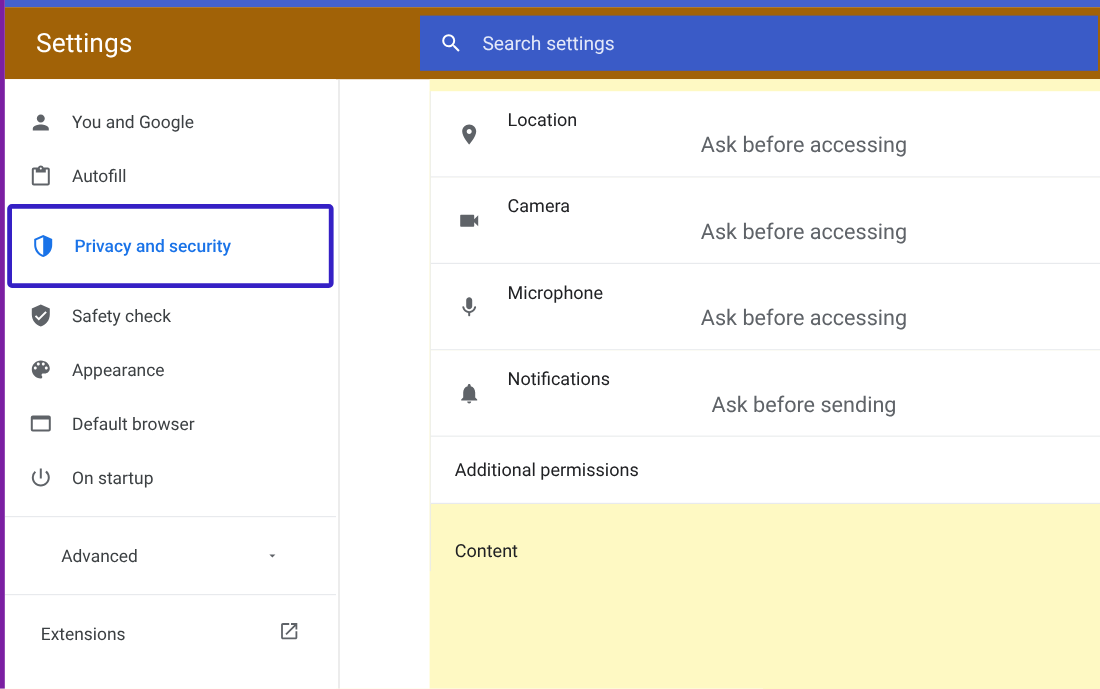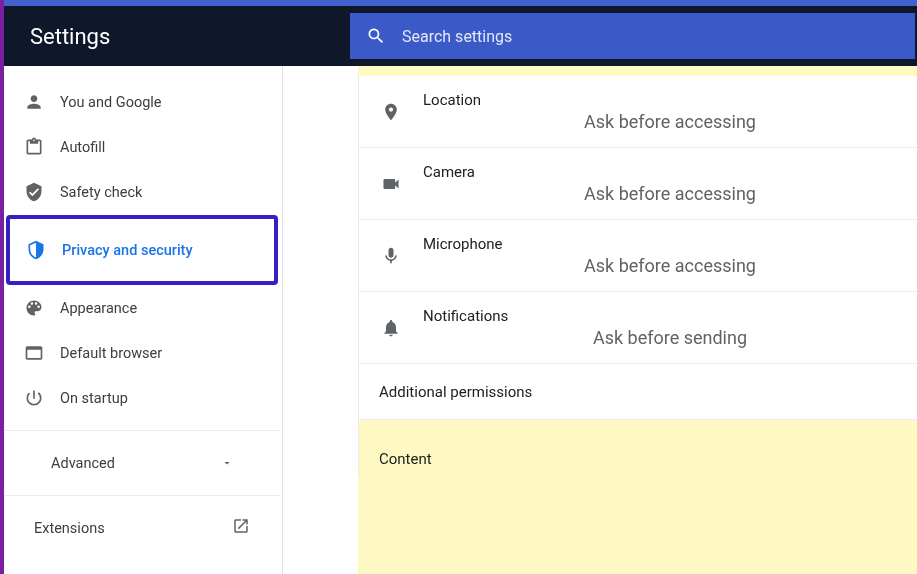--- a/index.html
+++ b/index.html
@@ -1,19 +1,19 @@
 <!DOCTYPE html>
 <html><head>
 <meta charset="utf-8">
 <style>
 * { margin: 0; padding: 0; box-sizing: border-box; font-family: 'Roboto', 'Segoe UI', Arial, sans-serif; }
 body { width: 917px; height: 574px; overflow: hidden; background: #fff; position: relative; }
 .left-edge { position:absolute; left:0; top:0; width:4px; height:100%; background:#7b1fa2; z-index:100; }
 .top-strip { position:absolute; left:4px; top:0; right:0; height:6px; background:#4362cf; }
-.header { position:absolute; left:4px; right:0; top:6px; height:60px; background:#0f172a; display:flex; align-items:center; }
+.header { position:absolute; left:4px; right:0; top:6px; height:60px; background:#a16207; display:flex; align-items:center; }
 .header-title { color:#fff; font-size:22px; font-weight:400; margin-left:26px; width:320px; }
 .search-container { flex:1; height:46px; background:#3a5bc7; margin-right:2px; display:flex; align-items:center; }
 .search-icon-wrap { width:52px; display:flex; justify-content:center; }
 .search-icon-wrap svg { fill:#fff; width:20px; height:20px; }
 .search-input { background:transparent; border:none; outline:none; color:#fff; font-size:16px; flex:1; }
 .search-input::placeholder { color:#e3e8f9; }
 .sidebar { position:absolute; left:4px; top:66px; width:276px; bottom:0; background:#fff; overflow-y:auto; }
 .sidebar-inner { padding-top:14px; }
 .nav-item { height:44px; display:flex; align-items:center; cursor:pointer; position:relative; margin:0 4px 1px 4px; border-radius:4px; }
 .nav-item.selected { border:4px solid #3520c5; border-radius:4px; height:70px; margin-left:2px; margin-right:2px; background:#fff; }
@@ -72,35 +72,35 @@
       <div class="nav-label">You and Google</div>
     </div>
     <div class="nav-item">
       <div class="nav-icon">
           <svg viewBox="0 0 24 24">
             <path d="M19 3h-4.18C14.4 1.84 13.3 1 12 1s-2.4.84-2.82 2H5c-1.1 0-2 .9-2 2v14c0 1.1.9 2 2 2h14c1.1 0 2-.9 2-2V5c0-1.1-.9-2-2-2zm-7 0c.55 0 1 .45 1 1s-.45 1-1 1-1-.45-1-1 .45-1 1-1zm7 16H5V5h2v3h10V5h2v14z"></path>
           </svg>
         </div>
       <div class="nav-label">Autofill</div>
     </div>
+    <div class="nav-item selected">
+      <div class="nav-icon">
+          <svg viewBox="0 0 24 24">
+            <path d="M12 1L3 5v6c0 5.55 3.84 10.74 9 12 5.16-1.26 9-6.45 9-12V5l-9-4zm0 19.93c-3.95-1.22-7-5.9-7-9.93V6.3l7-3.11v17.74z"></path>
+          </svg>
+        </div>
+      <div class="nav-label">Privacy and security</div>
+    </div>
     <div class="nav-item">
       <div class="nav-icon">
           <svg viewBox="0 0 24 24">
             <path d="M12 1L3 5v6c0 5.55 3.84 10.74 9 12 5.16-1.26 9-6.45 9-12V5l-9-4zm-2 16l-4-4 1.41-1.41L10 14.17l6.59-6.59L18 9l-8 8z"></path>
           </svg>
         </div>
       <div class="nav-label">Safety check</div>
-    </div>
-    <div class="nav-item selected">
-      <div class="nav-icon">
-          <svg viewBox="0 0 24 24">
-            <path d="M12 1L3 5v6c0 5.55 3.84 10.74 9 12 5.16-1.26 9-6.45 9-12V5l-9-4zm0 19.93c-3.95-1.22-7-5.9-7-9.93V6.3l7-3.11v17.74z"></path>
-          </svg>
-        </div>
-      <div class="nav-label">Privacy and security</div>
     </div>
     <div class="nav-item">
       <div class="nav-icon">
           <svg viewBox="0 0 24 24">
             <path d="M12 3c-4.97 0-9 4.03-9 9s4.03 9 9 9c.83 0 1.5-.67 1.5-1.5 0-.39-.15-.74-.39-1.01-.23-.26-.38-.61-.38-.99 0-.83.67-1.5 1.5-1.5H16c2.76 0 5-2.24 5-5 0-4.42-4.03-8-9-8zm-5.5 9c-.83 0-1.5-.67-1.5-1.5S5.67 9 6.5 9 8 9.67 8 10.5 7.33 12 6.5 12zm3-4C8.67 8 8 7.33 8 6.5S8.67 5 9.5 5s1.5.67 1.5 1.5S10.33 8 9.5 8zm5 0c-.83 0-1.5-.67-1.5-1.5S13.67 5 14.5 5s1.5.67 1.5 1.5S15.33 8 14.5 8zm3 4c-.83 0-1.5-.67-1.5-1.5S16.67 9 17.5 9s1.5.67 1.5 1.5-.67 1.5-1.5 1.5z"></path>
           </svg>
         </div>
       <div class="nav-label">Appearance</div>
     </div>
     <div class="nav-item">

